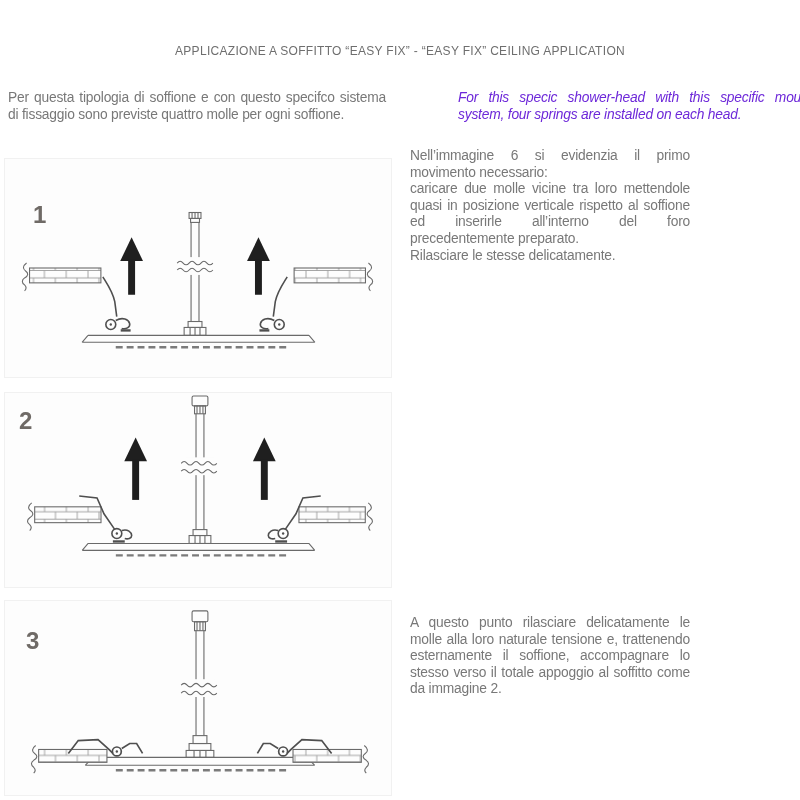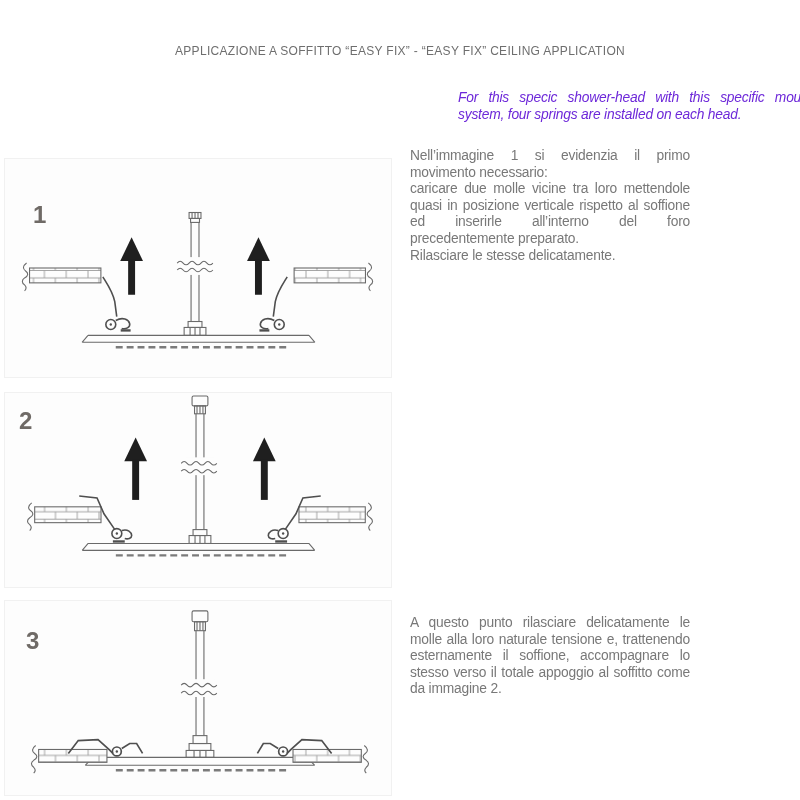--- a/index.html
+++ b/index.html
@@ -39,20 +39,21 @@
   .fig2 .step-num{left:14px;top:14px}
   .fig3 .step-num{left:21px;top:26px}
 </style>
 </head>
 <body>
 
 <div class="page">
 
   <h1 class="title">APPLICAZIONE A SOFFITTO “EASY FIX” - “EASY FIX” CEILING APPLICATION</h1>
 
+  <p class="body-text it intro-it">Per questa tipologia di soffione e con questo specifco sistema di fissaggio sono previste quattro molle per ogni soffione.</p>
   <p class="body-text en intro-en">For this specic shower-head with this specific mounting system, four springs are installed on each head.</p>
 
   <section class="figure fig1">
     <span class="step-num">1</span>
     <svg viewBox="0 0 388 220" xmlns="http://www.w3.org/2000/svg">
       <defs>
         <pattern id="brick1" width="22" height="15" patternUnits="userSpaceOnUse">
           <rect width="22" height="15" fill="#fdfdfd"></rect>
           <path d="M0 0H22M0 7.5H22M0 15H22M6 0V7.5M17 7.5V15" stroke="#9a9a9a" stroke-width="0.9" fill="none"></path>
         </pattern>
@@ -103,21 +104,21 @@
             <rect x="123.5" y="101" width="7" height="36"></rect>
         </g>
         <g>
           <polygon points="255,79 243.5,103 266.5,103"></polygon>
             <rect x="251.5" y="101" width="7" height="36"></rect>
         </g>
       </g>
     </svg>
   </section>
   <div class="coltext t1">
-    <p class="body-text it">Nell’immagine 1 si evidenzia il primo movimento necessario:
+    <p class="body-text it">Nell’immagine 6 si evidenzia il primo movimento necessario:
 caricare due molle vicine tra loro mettendole quasi in posizione verticale rispetto al soffione ed inserirle all’interno del foro precedentemente preparato.
 Rilasciare le stesse delicatamente.</p>
   </div>
 
   <section class="figure fig2">
     <span class="step-num">2</span>
     <svg viewBox="0 0 388 196" xmlns="http://www.w3.org/2000/svg">
       <defs>
         <pattern id="brick2" width="22" height="15" patternUnits="userSpaceOnUse">
           <rect width="22" height="15" fill="#fdfdfd"></rect>

